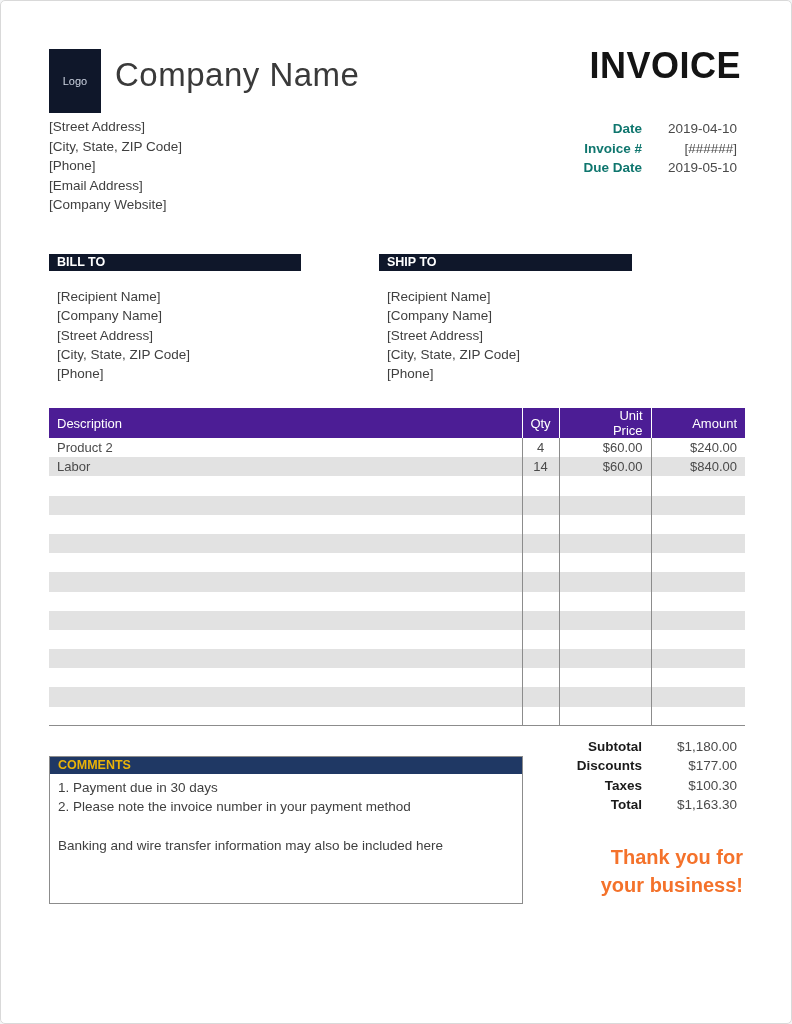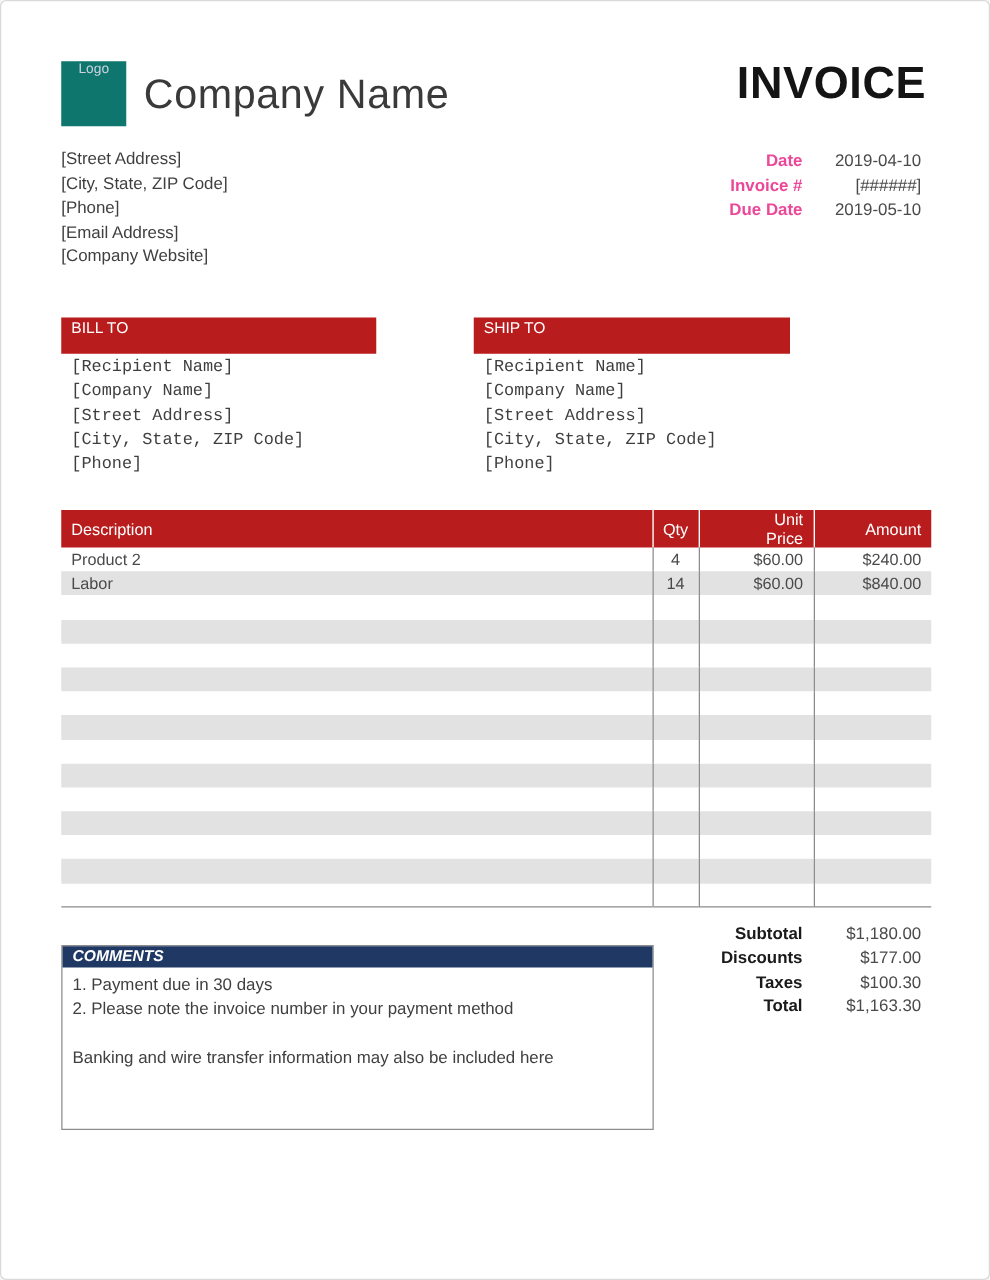--- a/index.html
+++ b/index.html
@@ -13,23 +13,23 @@
     margin: 0 auto;
     background: #ffffff;
     border: 1px solid #d9d9d9;
     border-radius: 5px;
     overflow: hidden;
   }
 
   
   .logo {
     position: absolute; left: 48px; top: 48px;
-    width: 52px; height: 52px;
-    background: #0f766e;
-    display: flex; align-items: flex-start; justify-content: center;
+    width: 52px; height: 64px;
+    background: #0f172a;
+    display: flex; align-items: center; justify-content: center;
   }
   .logo span { color: #ccd3e0; font-size: 11px; }
 
   .company-name {
     position: absolute; left: 114px; top: 48px; height: 52px;
     line-height: 52px;
     font-size: 33px; font-weight: 300; color: #3a3a3a;
     letter-spacing: 0.5px;
   }
   .invoice-title {
@@ -38,48 +38,48 @@
     letter-spacing: 0.5px;
   }
 
   .company-info { position: absolute; left: 48px; top: 116px; }
   .company-info .info-line {
     font-size: 13.5px; color: #3f3f3f; line-height: 19.5px;
   }
 
   .invoice-meta { position: absolute; right: 54px; top: 118px; width: 240px; }
   .meta-row { display: flex; line-height: 19.5px; }
-  .meta-label { flex: 1; text-align: right; font-weight: 700; font-size: 13.5px; color: #ec4899; }
+  .meta-label { flex: 1; text-align: right; font-weight: 700; font-size: 13.5px; color: #0f766e; }
   .meta-value { width: 95px; text-align: right; font-size: 13.5px; color: #4a4a4a; }
 
   
   .party { position: absolute; top: 253px; }
   .party.bill { left: 48px; width: 252px; }
   .party.ship { left: 378px; width: 253px; }
   .party-header {
-    background: #b91c1c; color: #ffffff;
-    font-size: 12.5px; font-weight: 400;
-    height: 29px; line-height: 17px; padding-left: 8px;
-  }
-  .party-lines { padding-left: 8px; padding-top: 2px; font-family: Liberation Mono, monospace; }
+    background: #0f172a; color: #ffffff;
+    font-size: 12.5px; font-weight: 700;
+    height: 17px; line-height: 17px; padding-left: 8px;
+  }
+  .party-lines { padding-left: 8px; padding-top: 16px; }
   .party-line { font-size: 13.5px; color: #3f3f3f; line-height: 19.3px; }
 
   
   table.items {
     position: absolute; left: 48px; top: 407px;
     width: 696px; border-collapse: collapse; table-layout: fixed;
     border-bottom: 1px solid #8c8c8c;
   }
   table.items col.c-desc  { width: 473px; }
   table.items col.c-qty   { width: 37px; }
   table.items col.c-price { width: 92px; }
   table.items col.c-amt   { width: 94px; }
 
   table.items thead th {
-    background: #b91c1c; color: #ffffff;
+    background: #4c1d95; color: #ffffff;
     font-size: 13px; font-weight: 400;
     height: 19px; padding: 0 8px;
   }
   table.items thead th + th { border-left: 1px solid #ffffff; }
   table.items th.h-desc  { text-align: left; }
   table.items th.h-qty   { text-align: center; padding: 0 2px; }
   table.items th.h-price { text-align: right; padding-left: 36px; }
   table.items th.h-amt   { text-align: right; }
 
   table.items tbody td {
@@ -98,23 +98,23 @@
   .totals-label { flex: 1; text-align: right; font-weight: 700; font-size: 13.5px; color: #1a1a1a; }
   .totals-value { width: 95px; text-align: right; font-size: 13.5px; color: #4a4a4a; }
 
   
   .comments {
     position: absolute; left: 48px; top: 755px;
     width: 474px; height: 148px;
     border: 1px solid #8c8c8c; background: #ffffff;
   }
   .comments-header {
-    background: #1F3864; color: #ffffff;
+    background: #1F3864; color: #eab308;
     font-size: 12.5px; font-weight: 700;
-    height: 17px; line-height: 17px; padding-left: 8px; font-style: italic;
+    height: 17px; line-height: 17px; padding-left: 8px;
   }
   .comments-body { padding: 4px 8px; }
   .comments-line { font-size: 13.5px; color: #3f3f3f; line-height: 19.3px; min-height: 19.3px; }
 
   
   .thank-you {
     position: absolute; right: 48px; top: 842px;
     text-align: right; color: #F4722B;
     font-size: 20px; font-weight: 700; line-height: 28px;
   }
@@ -307,14 +307,18 @@
   <div class="comments">
     <div class="comments-header">COMMENTS</div>
     <div class="comments-body">
       <div class="comments-line">1. Payment due in 30 days</div>
       <div class="comments-line">2. Please note the invoice number in your payment method</div>
       <div class="comments-line"></div>
       <div class="comments-line">Banking and wire transfer information may also be included here</div>
     </div>
   </div>
 
+  <div class="thank-you">
+    <div>Thank you for</div>
+    <div>your business!</div>
+  </div>
 
 </div>
 
 </body></html>

